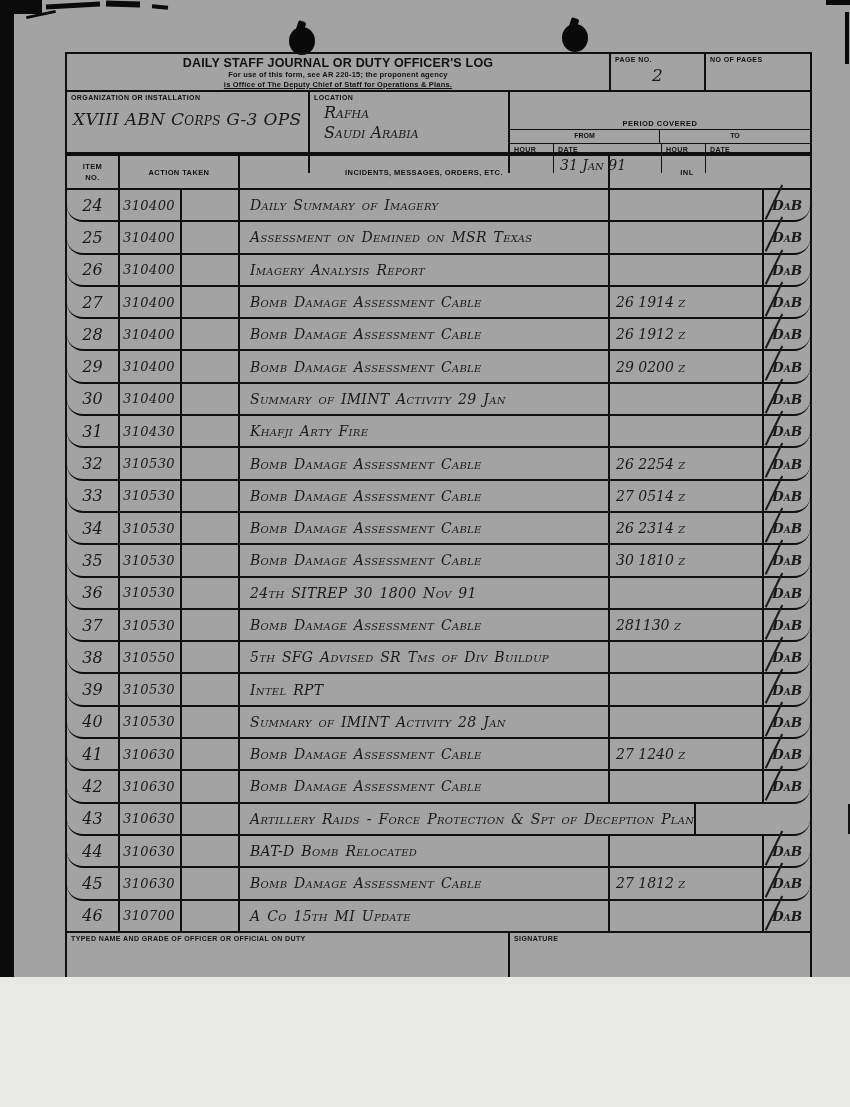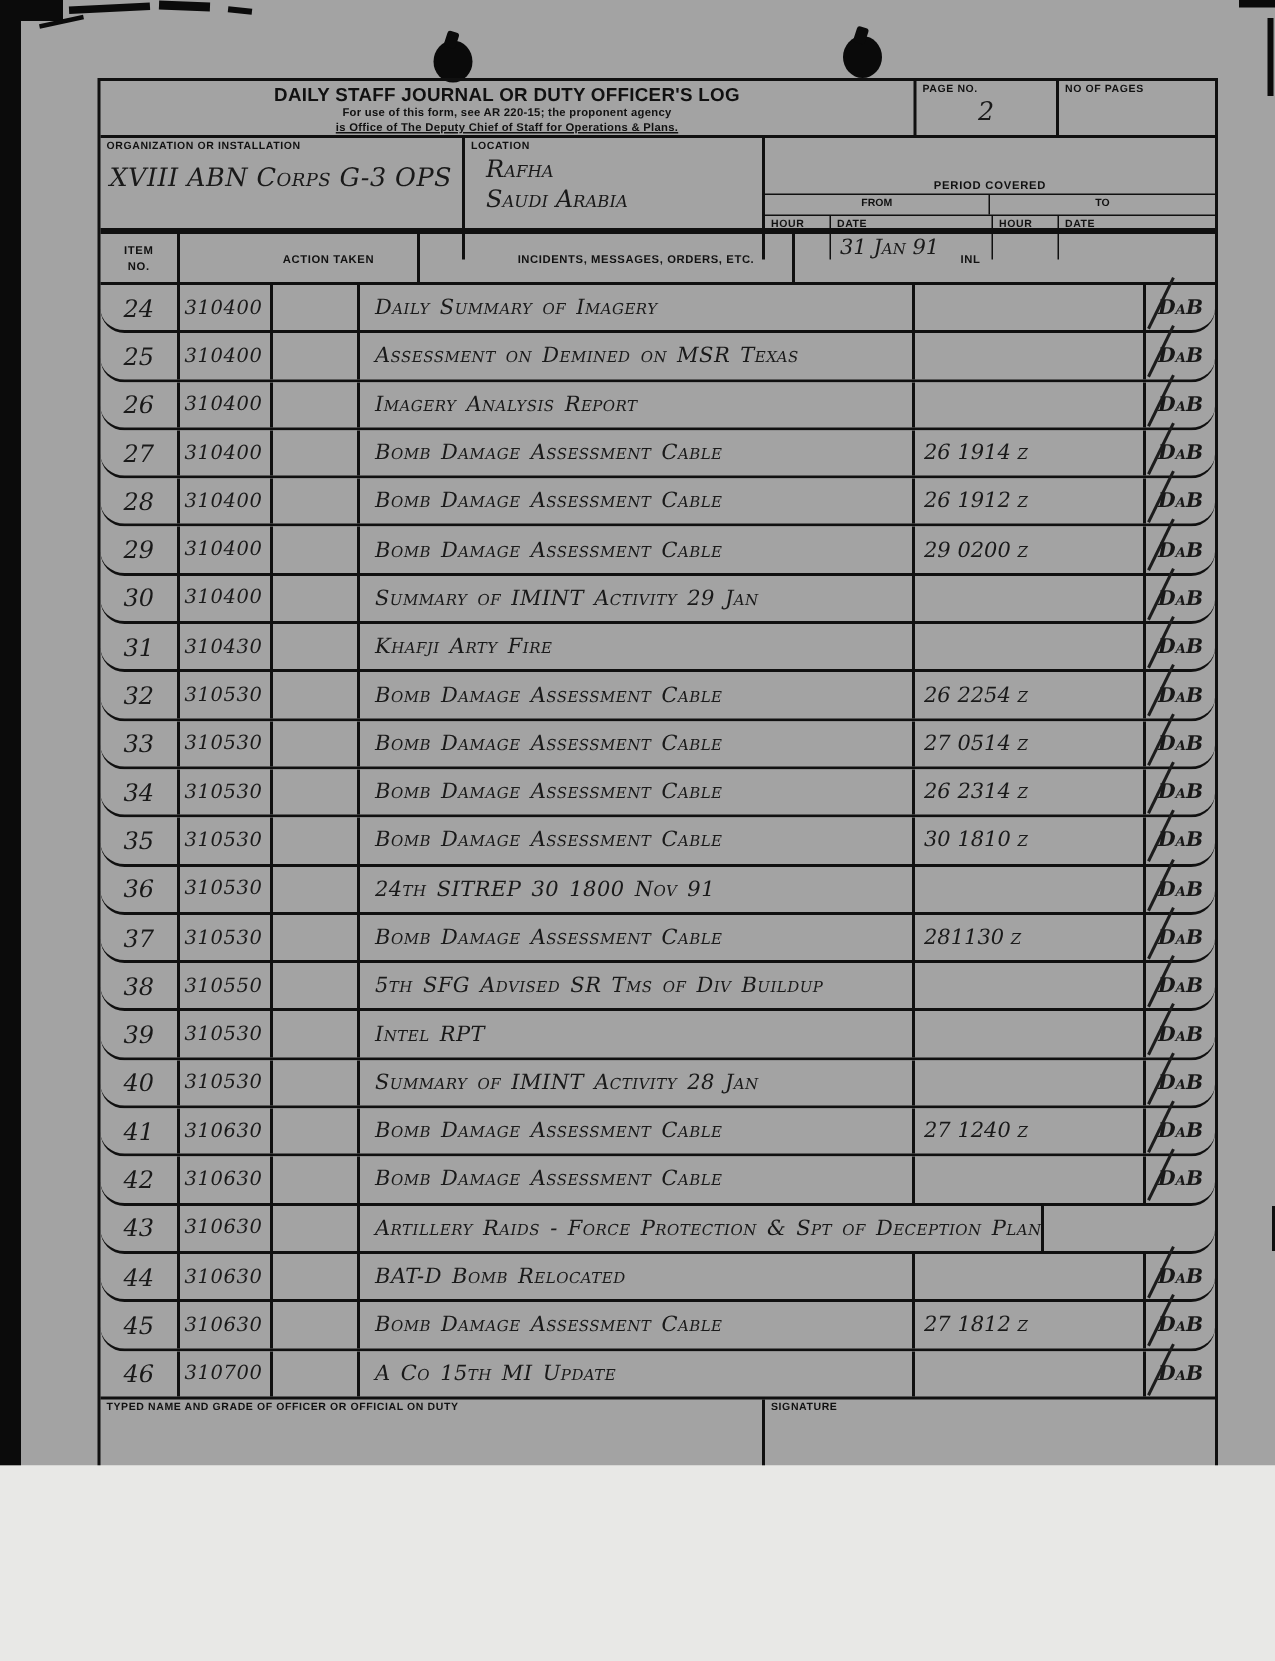--- a/index.html
+++ b/index.html
@@ -46,21 +46,21 @@
   .pc-label{height:14px;border-bottom:1.5px solid #101010;text-align:center;font-size:7.5px;
             font-weight:bold;letter-spacing:.5px;padding-top:3px;box-sizing:border-box;margin-top:24px;}
   .fromto{height:14px;display:grid;grid-template-columns:1fr 1fr;border-bottom:1.5px solid #101010;box-sizing:border-box;}
   .fromto div{text-align:center;font-size:7px;font-weight:bold;padding-top:2px;}
   .fromto .f{border-right:1.5px solid #101010;}
   .hourdate{flex:1;display:grid;grid-template-columns:44px 108px 44px 1fr;}
   .hd{border-right:1.5px solid #101010;position:relative;}
   .hd:last-child{border-right:none;}
   .hw-date{font-size:14px;padding:4px 0 0 6px;white-space:nowrap;}
   
-  .thead{height:32px;display:grid;grid-template-columns:53px 120px 1fr 154px 46px;flex:none;border-top:2px solid #101010;gap:40px;}
+  .thead{height:32px;display:grid;grid-template-columns:53px 120px 1fr 154px 46px;flex:none;border-top:2px solid #101010;}
   .th{font-size:7.5px;font-weight:bold;letter-spacing:.4px;display:flex;align-items:center;justify-content:center;text-align:center;}
   .th.item{flex-direction:column;line-height:1.5;}
   .time-wrap{display:flex;flex-direction:column;}
   .t-label{height:15px;border-bottom:2px solid #101010;display:flex;align-items:center;justify-content:center;
            font-size:7.5px;font-weight:bold;box-sizing:border-box;}
   .t-sub{flex:1;display:grid;grid-template-columns:62px 1fr;}
   .t-sub div{display:flex;align-items:center;justify-content:center;font-size:7px;font-weight:bold;}
   .t-sub .in{border-right:2px solid #101010;}
   
   .tbody{flex:1;display:flex;flex-direction:column;border-top:2px solid #101010;}

